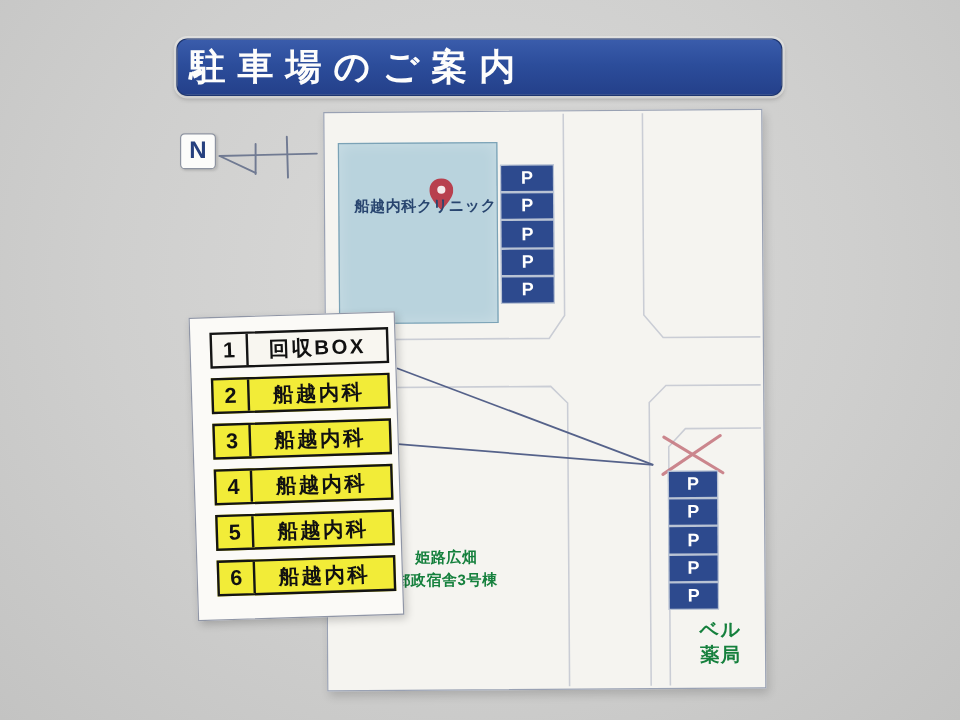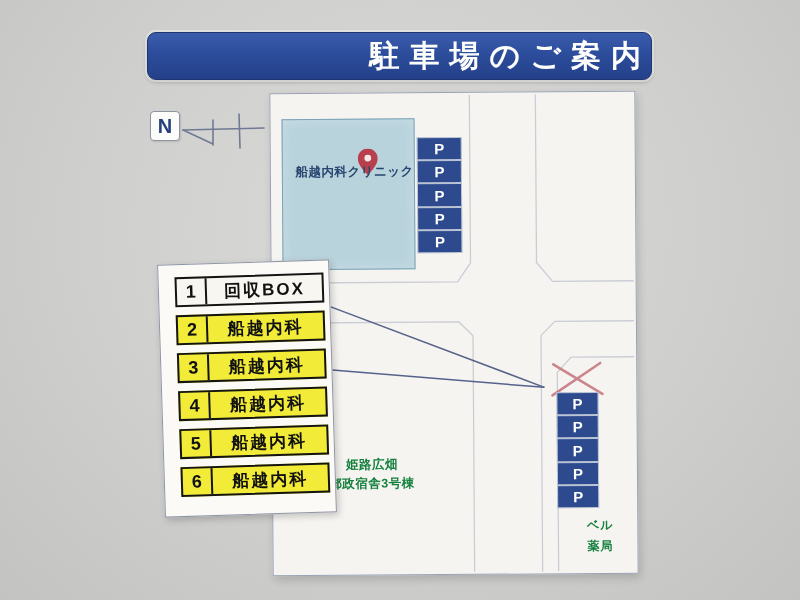--- a/index.html
+++ b/index.html
@@ -10,21 +10,21 @@
     position:relative;
   }
   .abs{position:absolute;}
 
   
   .banner{
     left:147px;top:32px;width:503px;height:46px;
     background:linear-gradient(180deg,#3a5cab 0%, var(--banner-blue) 45%, #24408a 100%);
     border:1px solid #1d3570;border-radius:9px;
     box-shadow:0 0 0 2px rgba(240,240,238,.55), 0 2px 4px rgba(0,0,0,.25);
-    display:flex;align-items:center;justify-content:flex-end;
+    display:flex;align-items:center;justify-content:flex-start;
   }
   .banner .t{
     color:#fdfdfc;font-size:30px;font-weight:bold;
     letter-spacing:10px;text-indent:10px;white-space:nowrap;
   }
 
   
   .nbox{
     left:150px;top:111px;width:28px;height:28px;
     background:#fcfcfa;border:1.5px solid #8d93a0;border-radius:4px;
@@ -63,21 +63,21 @@
   .pcol-top{left:146px;top:44px;width:45px;height:116px;}
   .pcol-bottom{left:284px;top:300px;width:42px;height:116px;}
   .pcell{
     flex:1;background:var(--parking-blue);
     display:flex;align-items:center;justify-content:center;
     color:#fff;font-size:15px;font-weight:bold;
   }
 
   .maplabel{color:#15803d;font-weight:600;text-align:center;}
   .dorm{left:39px;top:362px;width:120px;font-size:12.5px;line-height:19px;letter-spacing:.5px;}
-  .pharm{left:296px;top:423px;width:62px;font-size:12px;line-height:21px;letter-spacing:1px;}
+  .pharm{left:296px;top:423px;width:62px;font-size:16px;line-height:21px;letter-spacing:1px;}
 
   
   .legend{
     left:161px;top:262px;width:172px;height:253px;
     background:#fbfaf7;border:1px solid #9096a6;
     transform:rotate(-1.8deg);
     box-shadow:2px 3px 7px rgba(0,0,0,.2);
     z-index:5;box-sizing:border-box;
     padding:12px 5px 0 16px;
   }

